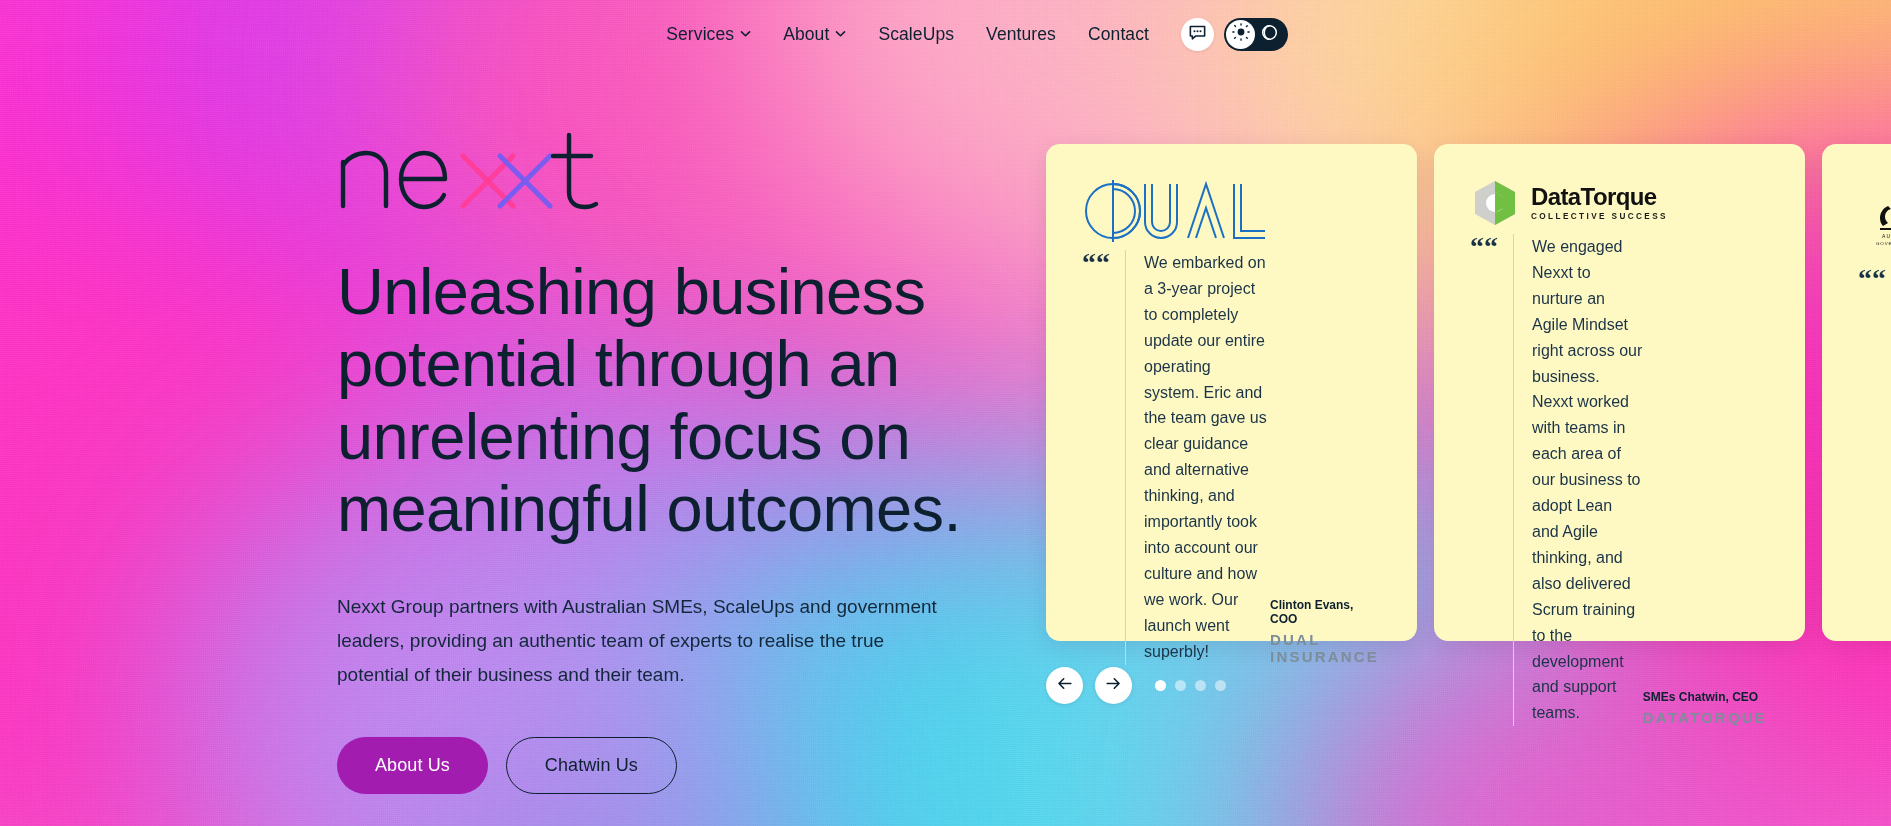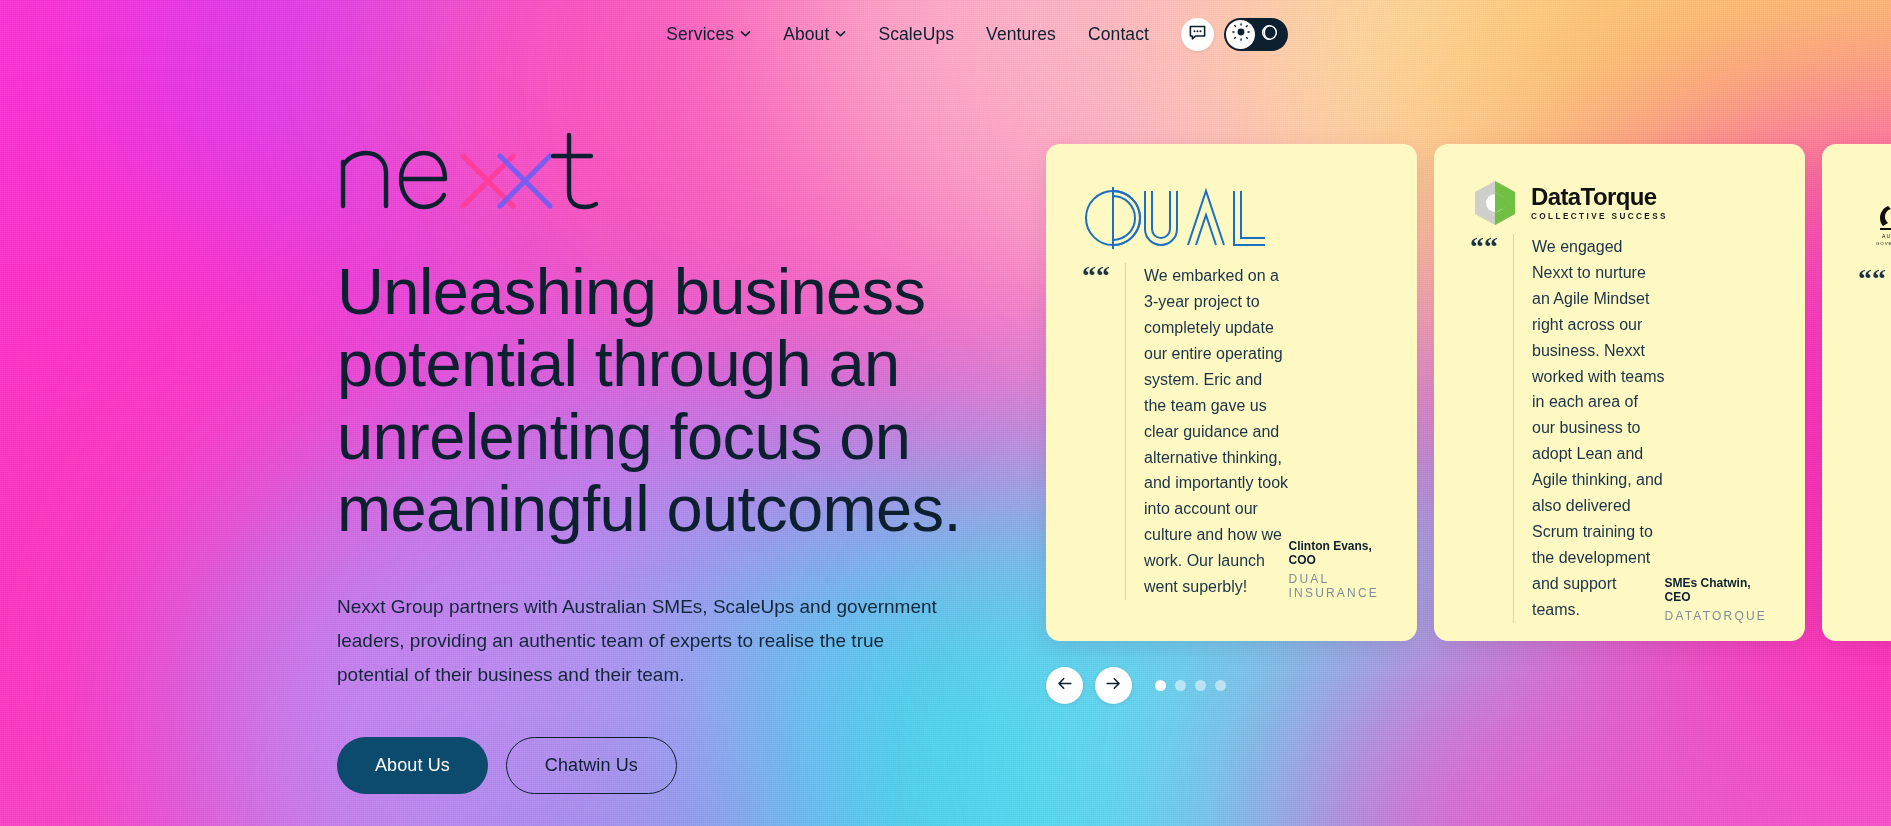--- a/index.html
+++ b/index.html
@@ -77,21 +77,21 @@
   #subcopy {
     margin-top:44px; font-size:19px; line-height:1.78; color:#12283a;
     max-width:600px; font-weight:400;
   }
   #cta-row { margin-top:46px; display:flex; gap:18px; }
   .btn {
     height:57px; border-radius:29px; display:flex; align-items:center;
     justify-content:center; font-size:18px; font-weight:500; cursor:pointer;
     padding:0 38px; letter-spacing:.1px;
   }
-  .btn-solid { background:#0c4a6e; color:#fff; }
+  .btn-solid { background:#a21caf; color:#fff; }
   .btn-outline { background:transparent; color:#0d2030; border:1.6px solid #0d2030; }
 
   
   #carousel { position:absolute; left:1046px; top:144px; z-index:10; }
   #cards { display:flex; gap:17px; }
   .card {
     width:371px; height:497px; background:#fef9c3; border-radius:14px;
     padding:34px 38px 41px 36px; display:flex; flex-direction:column;
     box-shadow:0 6px 22px rgba(40,10,60,.10); flex:0 0 auto;
   }
@@ -99,21 +99,21 @@
   .quote-body { display:flex; flex:1; margin-top:6px; }
   .qmark {
     font-family:"Liberation Serif", serif; font-size:28px; font-weight:700;
     color:#1b3348; line-height:.9; margin-right:7px; flex:0 0 auto;
   }
   .qcol { border-left:1px solid #c9d3da; padding-left:18px; display:flex;
           flex:1; margin-left:8px; }
   .qtext { font-size:16px; line-height:1.62; color:#1b3348; }
   .qattr { margin-top:auto; }
   .qname { font-size:12px; font-weight:600; color:#0d2030; margin-bottom:5px; }
-  .qcompany { font-size:12px; letter-spacing:2.2px; color:#7d8d99; }
+  .qcompany { font-size:15px; letter-spacing:2.2px; color:#7d8d99;font-weight:bold; }
 
   #controls { margin-top:26px; display:flex; align-items:center; gap:12px; }
   .arrow-btn {
     width:37px; height:37px; border-radius:50%; background:#fff;
     display:flex; align-items:center; justify-content:center; cursor:pointer;
     box-shadow:0 1px 4px rgba(0,0,0,.10);
   }
   #dots { display:flex; gap:9px; margin-left:11px; }
   .dot { width:11px; height:11px; border-radius:50%; background:rgba(255,255,255,.5); cursor:pointer; }
   .dot.on { background:#fff; }

